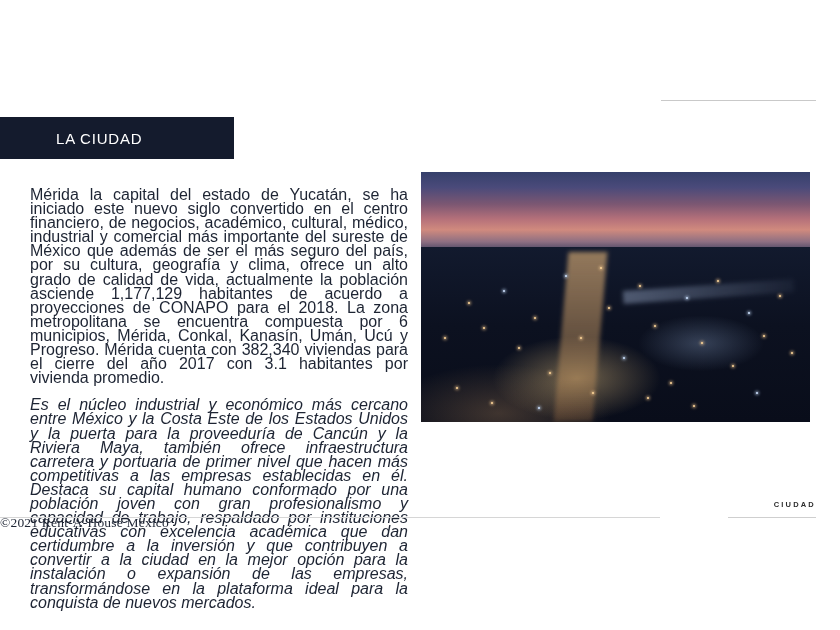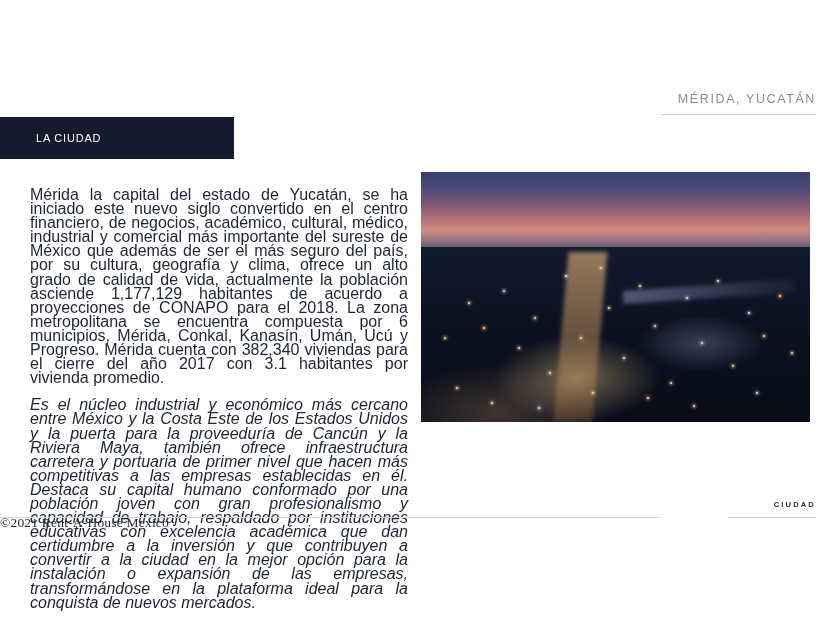--- a/index.html
+++ b/index.html
@@ -49,23 +49,23 @@
     left: 0;
     top: 117px;
     width: 234px;
     height: 42px;
     background: #141b2d;
     display: flex;
     align-items: center;
   }
   .title-text {
     color: #ffffff;
-    font-size: 11px;
+    font-size: 15px;
     letter-spacing: 0.8px;
-    padding-left: 36px;
+    padding-left: 56px;
     font-weight: 400;
   }
 
   
   .body-col {
     position: absolute;
     left: 30px;
     top: 188px;
     width: 378px;
   }
@@ -189,21 +189,20 @@
     color: #2b2b2b;
     font-weight: 700;
   }
 </style>
 </head>
 <body>
 
 <div class="page">
 
   <div class="location-wrap">
-    <div class="location-text">MÉRIDA, YUCATÁN</div>
     <div class="location-rule"></div>
   </div>
 
   <div class="title-banner">
     <div class="title-text">LA CIUDAD</div>
   </div>
 
   <div class="body-col">
     <p class="para">Mérida la capital del estado de Yucatán, se ha iniciado este nuevo siglo convertido en el centro financiero, de negocios, académico, cultural, médico, industrial y comercial más importante del sureste de México que además de ser el más seguro del país, por su cultura, geografía y clima, ofrece un alto grado de calidad de vida, actualmente la población asciende 1,177,129 habitantes de acuerdo a proyecciones de CONAPO para el 2018. La zona metropolitana se encuentra compuesta por 6 municipios, Mérida, Conkal, Kanasín, Umán, Ucú y Progreso. Mérida cuenta con 382,340 viviendas para el cierre del año 2017 con 3.1 habitantes por vivienda promedio.</p>
     <p class="para">Es el núcleo industrial y económico más cercano entre México y la Costa Este de los Estados Unidos y la puerta para la proveeduría de Cancún y la Riviera Maya, también ofrece infraestructura carretera y portuaria de primer nivel que hacen más competitivas a las empresas establecidas en él. Destaca su capital humano conformado por una población joven con gran profesionalismo y capacidad de trabajo, respaldado por instituciones educativas con excelencia académica que dan certidumbre a la inversión y que contribuyen a convertir a la ciudad en la mejor opción para la instalación o expansión de las empresas, transformándose en la plataforma ideal para la conquista de nuevos mercados.</p>

